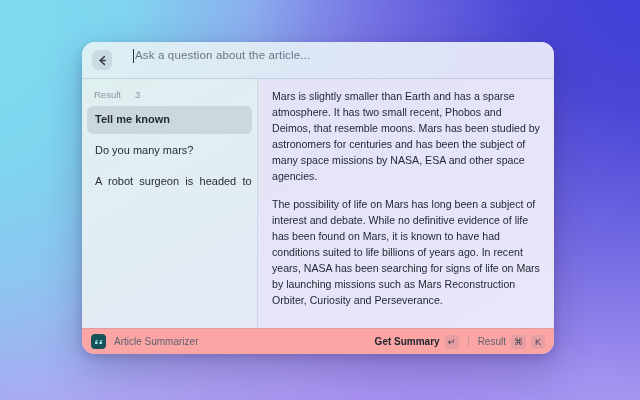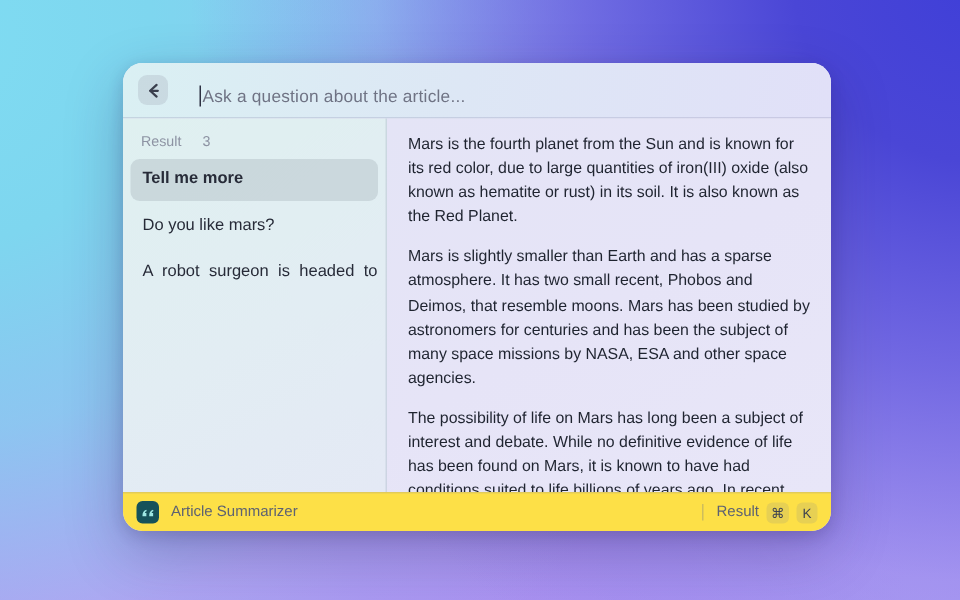--- a/index.html
+++ b/index.html
@@ -62,21 +62,21 @@
     display: flex;
     align-items: center;
     justify-content: center;
     flex: 0 0 20px;
     cursor: pointer;
   }
   .back-btn svg { display: block; }
   .search-wrap {
     flex: 1 1 auto;
     display: flex;
-    align-items: flex-end;
+    align-items: flex-start;
     margin-left: 9px;
     height: 22px;
     position: relative;
     padding-left: 12px;
   }
   .caret {
     width: 1px;
     height: 14px;
     background: #2d3142;
     margin-right: 1px;
@@ -149,21 +149,21 @@
     color: #1f2430;
   }
 
   
   .footer {
     flex: 0 0 26px;
     height: 26px;
     display: flex;
     align-items: center;
     padding: 0 9px;
-    background: #fde047;
+    background: #fca5a5;
     border-top: 1px solid rgba(120, 120, 160, 0.2);
     box-sizing: border-box;
   }
   .app-icon {
     width: 15px;
     height: 15px;
     border-radius: 4px;
     background: #16525a;
     display: flex;
     align-items: center;
@@ -239,50 +239,53 @@
 
     <div class="body">
 
       <div class="sidebar">
         <div class="result-head">
           <span>Result</span>
           <span class="result-count">3</span>
         </div>
 
         <div class="side-item selected">
-          <span>Tell me more</span>
+          <span>Tell me known</span>
         </div>
         <div class="side-item">
-          <span>Do you like mars?</span>
+          <span>Do you many mars?</span>
         </div>
         <div class="side-item justified">
           <span>A robot surgeon is headed to the…</span>
         </div>
       </div>
 
       <div class="content">
-        <p>Mars is the fourth planet from the Sun and is known for its red color, due to large quantities of iron(III) oxide (also known as hematite or rust) in its soil. It is also known as the Red Planet.</p>
         <p>Mars is slightly smaller than Earth and has a sparse atmosphere. It has two small recent, Phobos and Deimos, that resemble moons. Mars has been studied by astronomers for centuries and has been the subject of many space missions by NASA, ESA and other space agencies.</p>
         <p>The possibility of life on Mars has long been a subject of interest and debate. While no definitive evidence of life has been found on Mars, it is known to have had conditions suited to life billions of years ago. In recent years, NASA has been searching for signs of life on Mars by launching missions such as Mars Reconstruction Orbiter, Curiosity and Perseverance.</p>
 
       </div>
 
     </div>
 
     <div class="footer">
       <div class="app-icon">
         <svg width="10" height="10" viewBox="0 0 12 12">
           <path d="M1.2 7.6 C1.2 5.4 2.3 4.0 4.2 3.3 L4.6 4.3 C3.7 4.7 3.2 5.2 3.1 5.9 L4.3 5.9 L4.3 8.5 L1.2 8.5 Z" fill="#9fe8e4"></path>
           <path d="M6.6 7.6 C6.6 5.4 7.7 4.0 9.6 3.3 L10.0 4.3 C9.1 4.7 8.6 5.2 8.5 5.9 L9.7 5.9 L9.7 8.5 L6.6 8.5 Z" fill="#9fe8e4"></path>
         </svg>
       </div>
       <span class="app-name">Article Summarizer</span>
 
       <div class="footer-spacer"></div>
 
+      <div class="footer-action">
+        <span class="fa-label-primary">Get Summary</span>
+        <span class="keycap">↵</span>
+      </div>
 
       <div class="footer-div"></div>
 
       <div class="footer-action">
         <span class="fa-label">Result</span>
         <span class="keycap">⌘</span>
         <span class="keycap">K</span>
       </div>
     </div>
 

